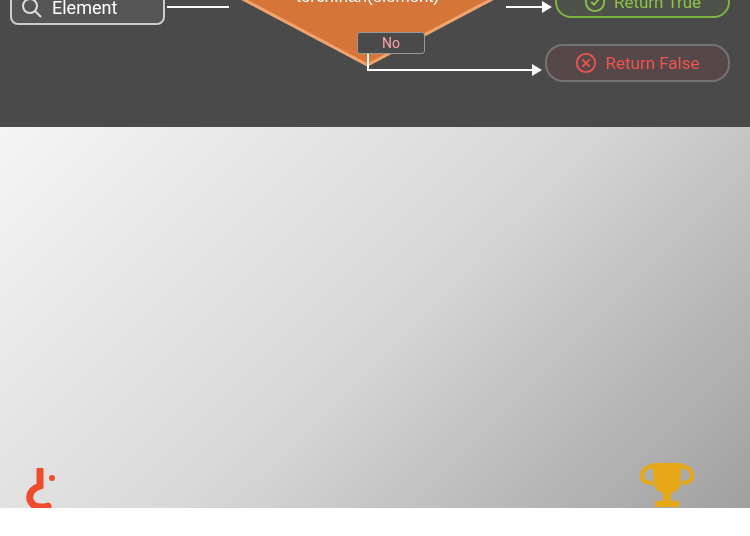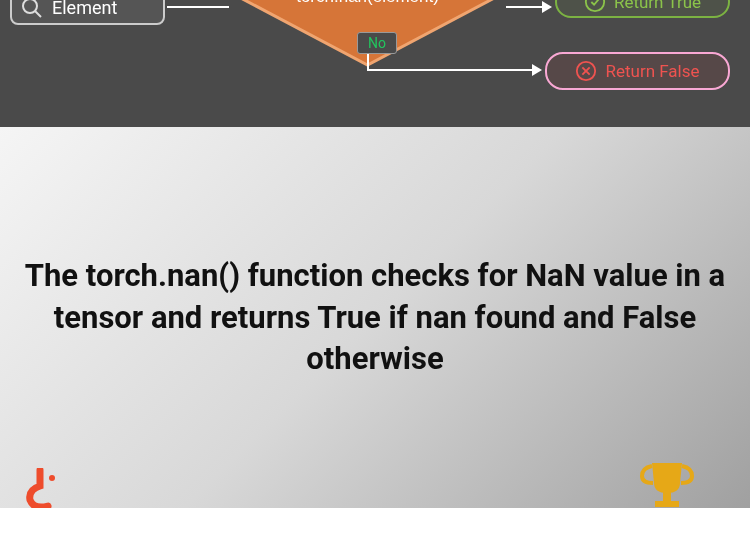--- a/index.html
+++ b/index.html
@@ -69,24 +69,24 @@
       display: flex;
       align-items: center;
       justify-content: center;
       gap: 8px;
       font-size: 17px;
       background: rgba(124, 179, 66, 0.08);
     }
     .return-false {
       position: absolute;
       right: 20px;
-      top: 52px;
+      top: 44px;
       width: 185px;
       height: 38px;
-      border: 2px solid #f9a8d4;
+      border: 2px solid #737373;
       border-radius: 18px;
       color: #ef5350;
       display: flex;
       align-items: center;
       justify-content: center;
       gap: 8px;
       font-size: 17px;
       background: rgba(229, 57, 53, 0.08);
     }
     .arrow-line {
@@ -134,22 +134,22 @@
       border-left: 10px solid #fff;
       border-top: 6px solid transparent;
       border-bottom: 6px solid transparent;
     }
     .no-label {
       position: absolute;
       left: 357px;
       top: 32px;
       background: #4a4a4a;
       border: 1px solid #999;
-      color: #22c55e;
-      padding: 2px 10px;
+      color: #fca5a5;
+      padding: 2px 24px;
       font-size: 14px;
       border-radius: 3px;
       z-index: 3;
     }
     .description {
       font-size: 31px;
       font-weight: 700;
       text-align: center;
       color: #111;
       line-height: 1.35;
@@ -204,21 +204,20 @@
     <svg width="22" height="22" viewBox="0 0 24 24" fill="none" stroke="#ef5350" stroke-width="2">
       <circle cx="12" cy="12" r="10"></circle>
       <line x1="8" y1="8" x2="16" y2="16"></line>
       <line x1="16" y1="8" x2="8" y2="16"></line>
     </svg>
     <span>Return False</span>
   </div>
 </div>
 
 <div class="content-area">
-  <div class="description">The torch.nan() function checks for NaN value in a tensor and returns True if nan found and False otherwise</div>
 
   <svg class="bottom-left-icon" width="50" height="40">
     <path d="M 20 2 L 20 18 Q 8 22 10 32 Q 14 42 28 38" fill="none" stroke="#ee4c2c" stroke-width="7" stroke-linecap="round"></path>
     <circle cx="32" cy="10" r="3" fill="#ee4c2c"></circle>
   </svg>
 
   <svg class="bottom-right-icon" width="55" height="50">
     <path d="M 12 5 L 42 5 L 40 25 Q 40 35 27 35 Q 14 35 14 25 Z" fill="#e6a817"></path>
     <rect x="23" y="34" width="8" height="10" fill="#e6a817"></rect>
     <rect x="15" y="43" width="24" height="6" fill="#e6a817"></rect>

